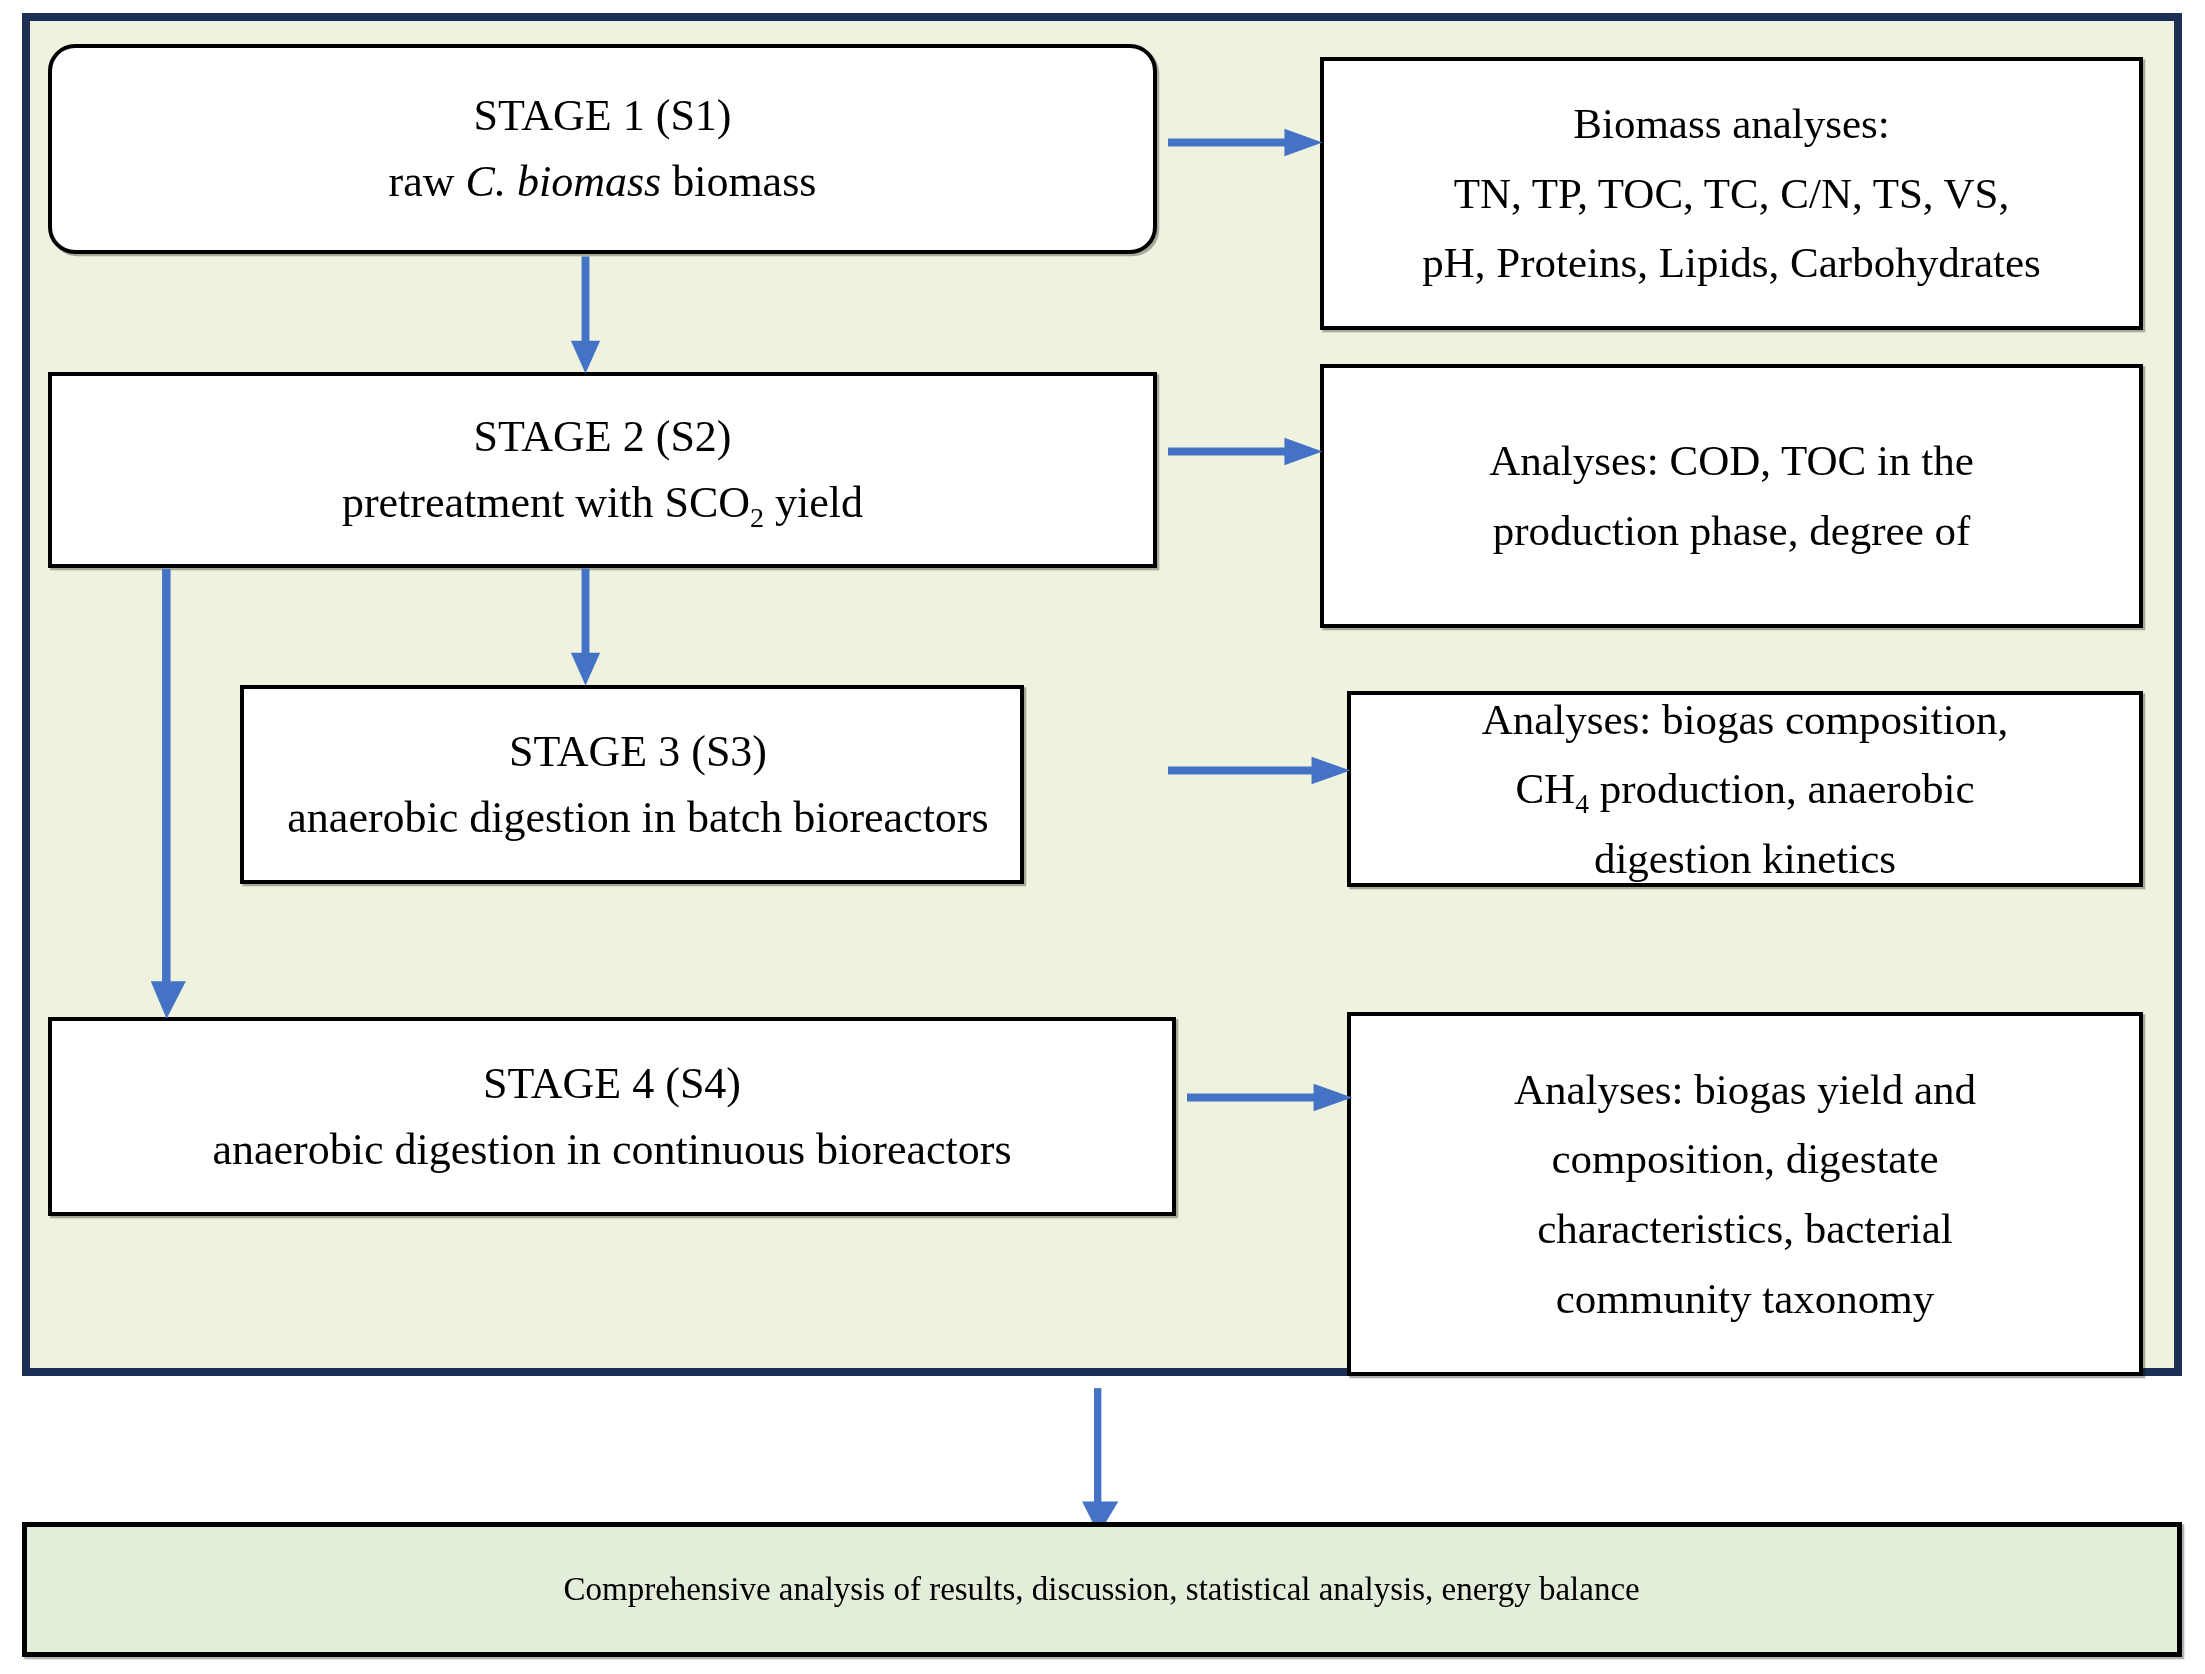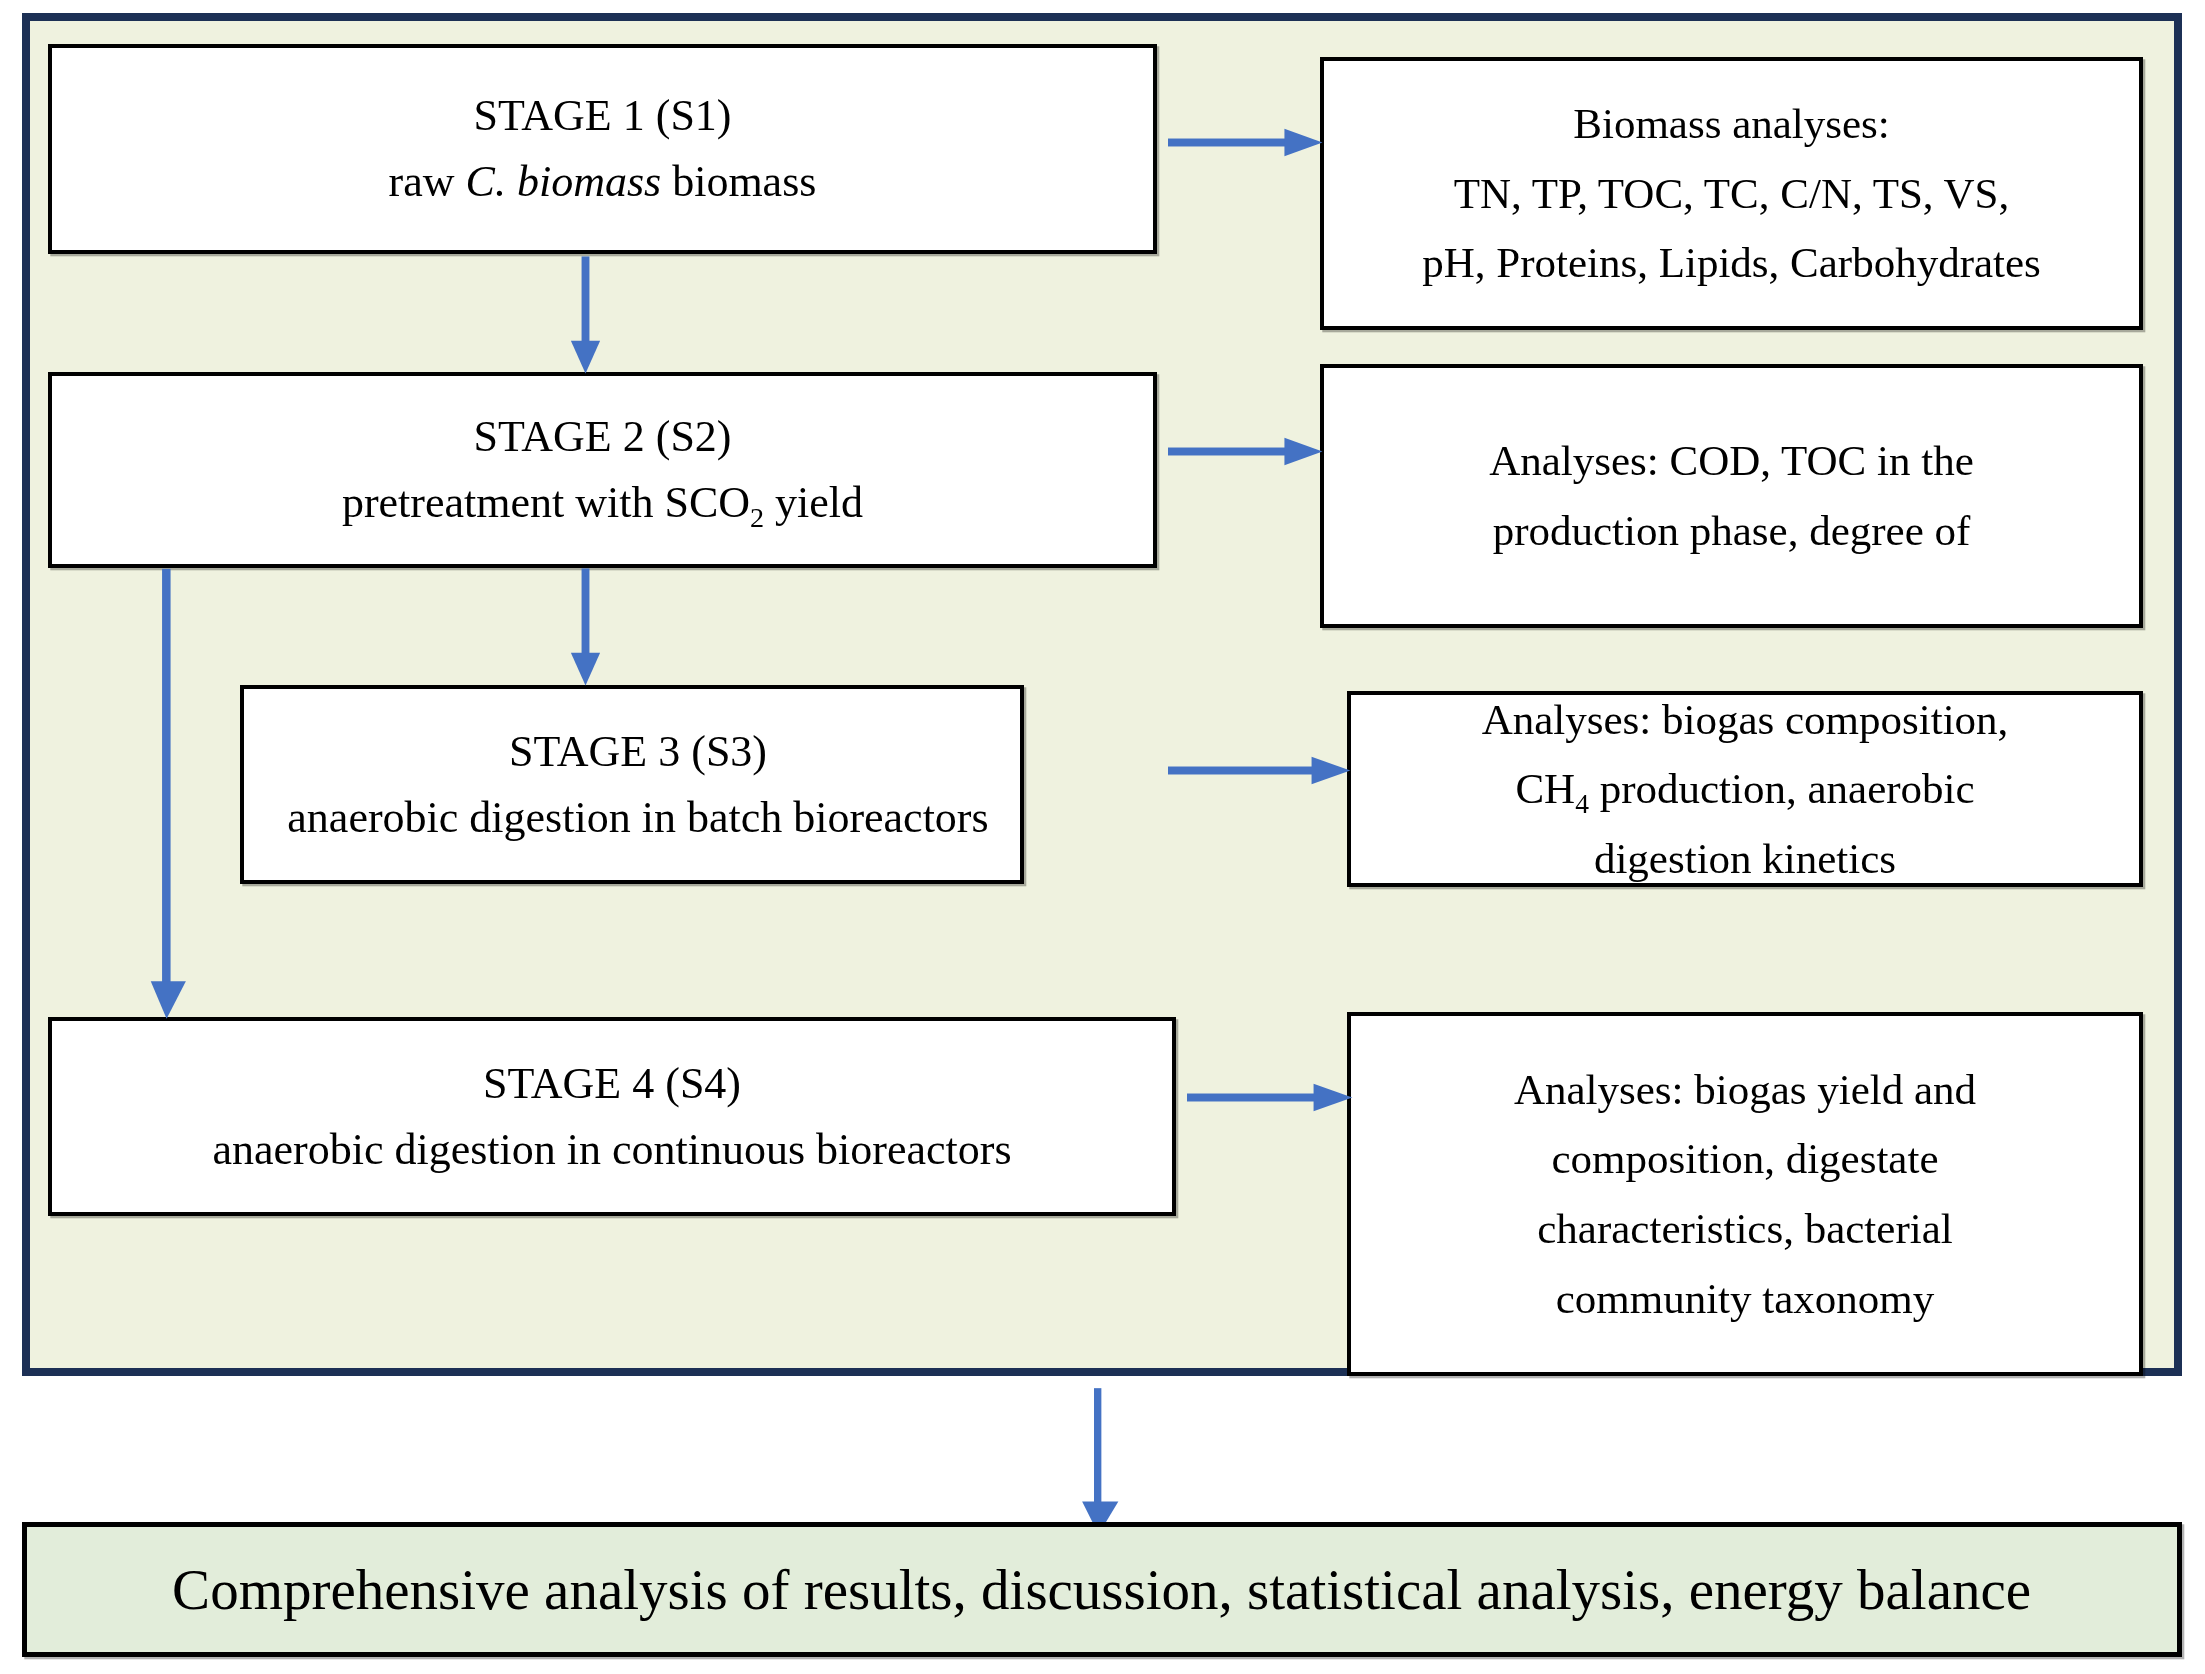--- a/index.html
+++ b/index.html
@@ -66,39 +66,39 @@
     top: 1522px;
     width: 2160px;
     height: 135px;
     background: #E2EDDA;
     border: 5.1px solid #000000;
     box-sizing: border-box;
     display: flex;
     align-items: center;
     justify-content: center;
     text-align: center;
-    font-size: 57px;
+    font-size: 33px;
     color: #000000;
     box-shadow: 2.3px 2.3px 0 rgba(0,0,0,0.30);
   }
 
   
   .arrow {
     position: absolute;
   }
   .arrow svg { display: block; overflow: visible; }
 </style>
 </head>
 <body>
 
 <div id="canvas">
 
   <div id="outer-container"></div>
 
-  <div class="box stage-box" style="left:48px; top:44px; width:1109px; height:210px;">
+  <div class="box stage-box" style="left:48px; top:44px; width:1109px; height:210px;border-radius:27px;">
     <span class="line">STAGE 1 (S1)</span>
     <span class="line"><span>raw </span><span class="ital">C. biomass</span><span> biomass</span></span>
   </div>
 
   <div class="box analysis-box" style="left:1320px; top:57px; width:823px; height:273px;">
     <span class="line">Biomass analyses:</span>
     <span class="line">TN, TP, TOC, TC, C/N, TS, VS,</span>
     <span class="line">pH, Proteins, Lipids, Carbohydrates</span>
   </div>
 

